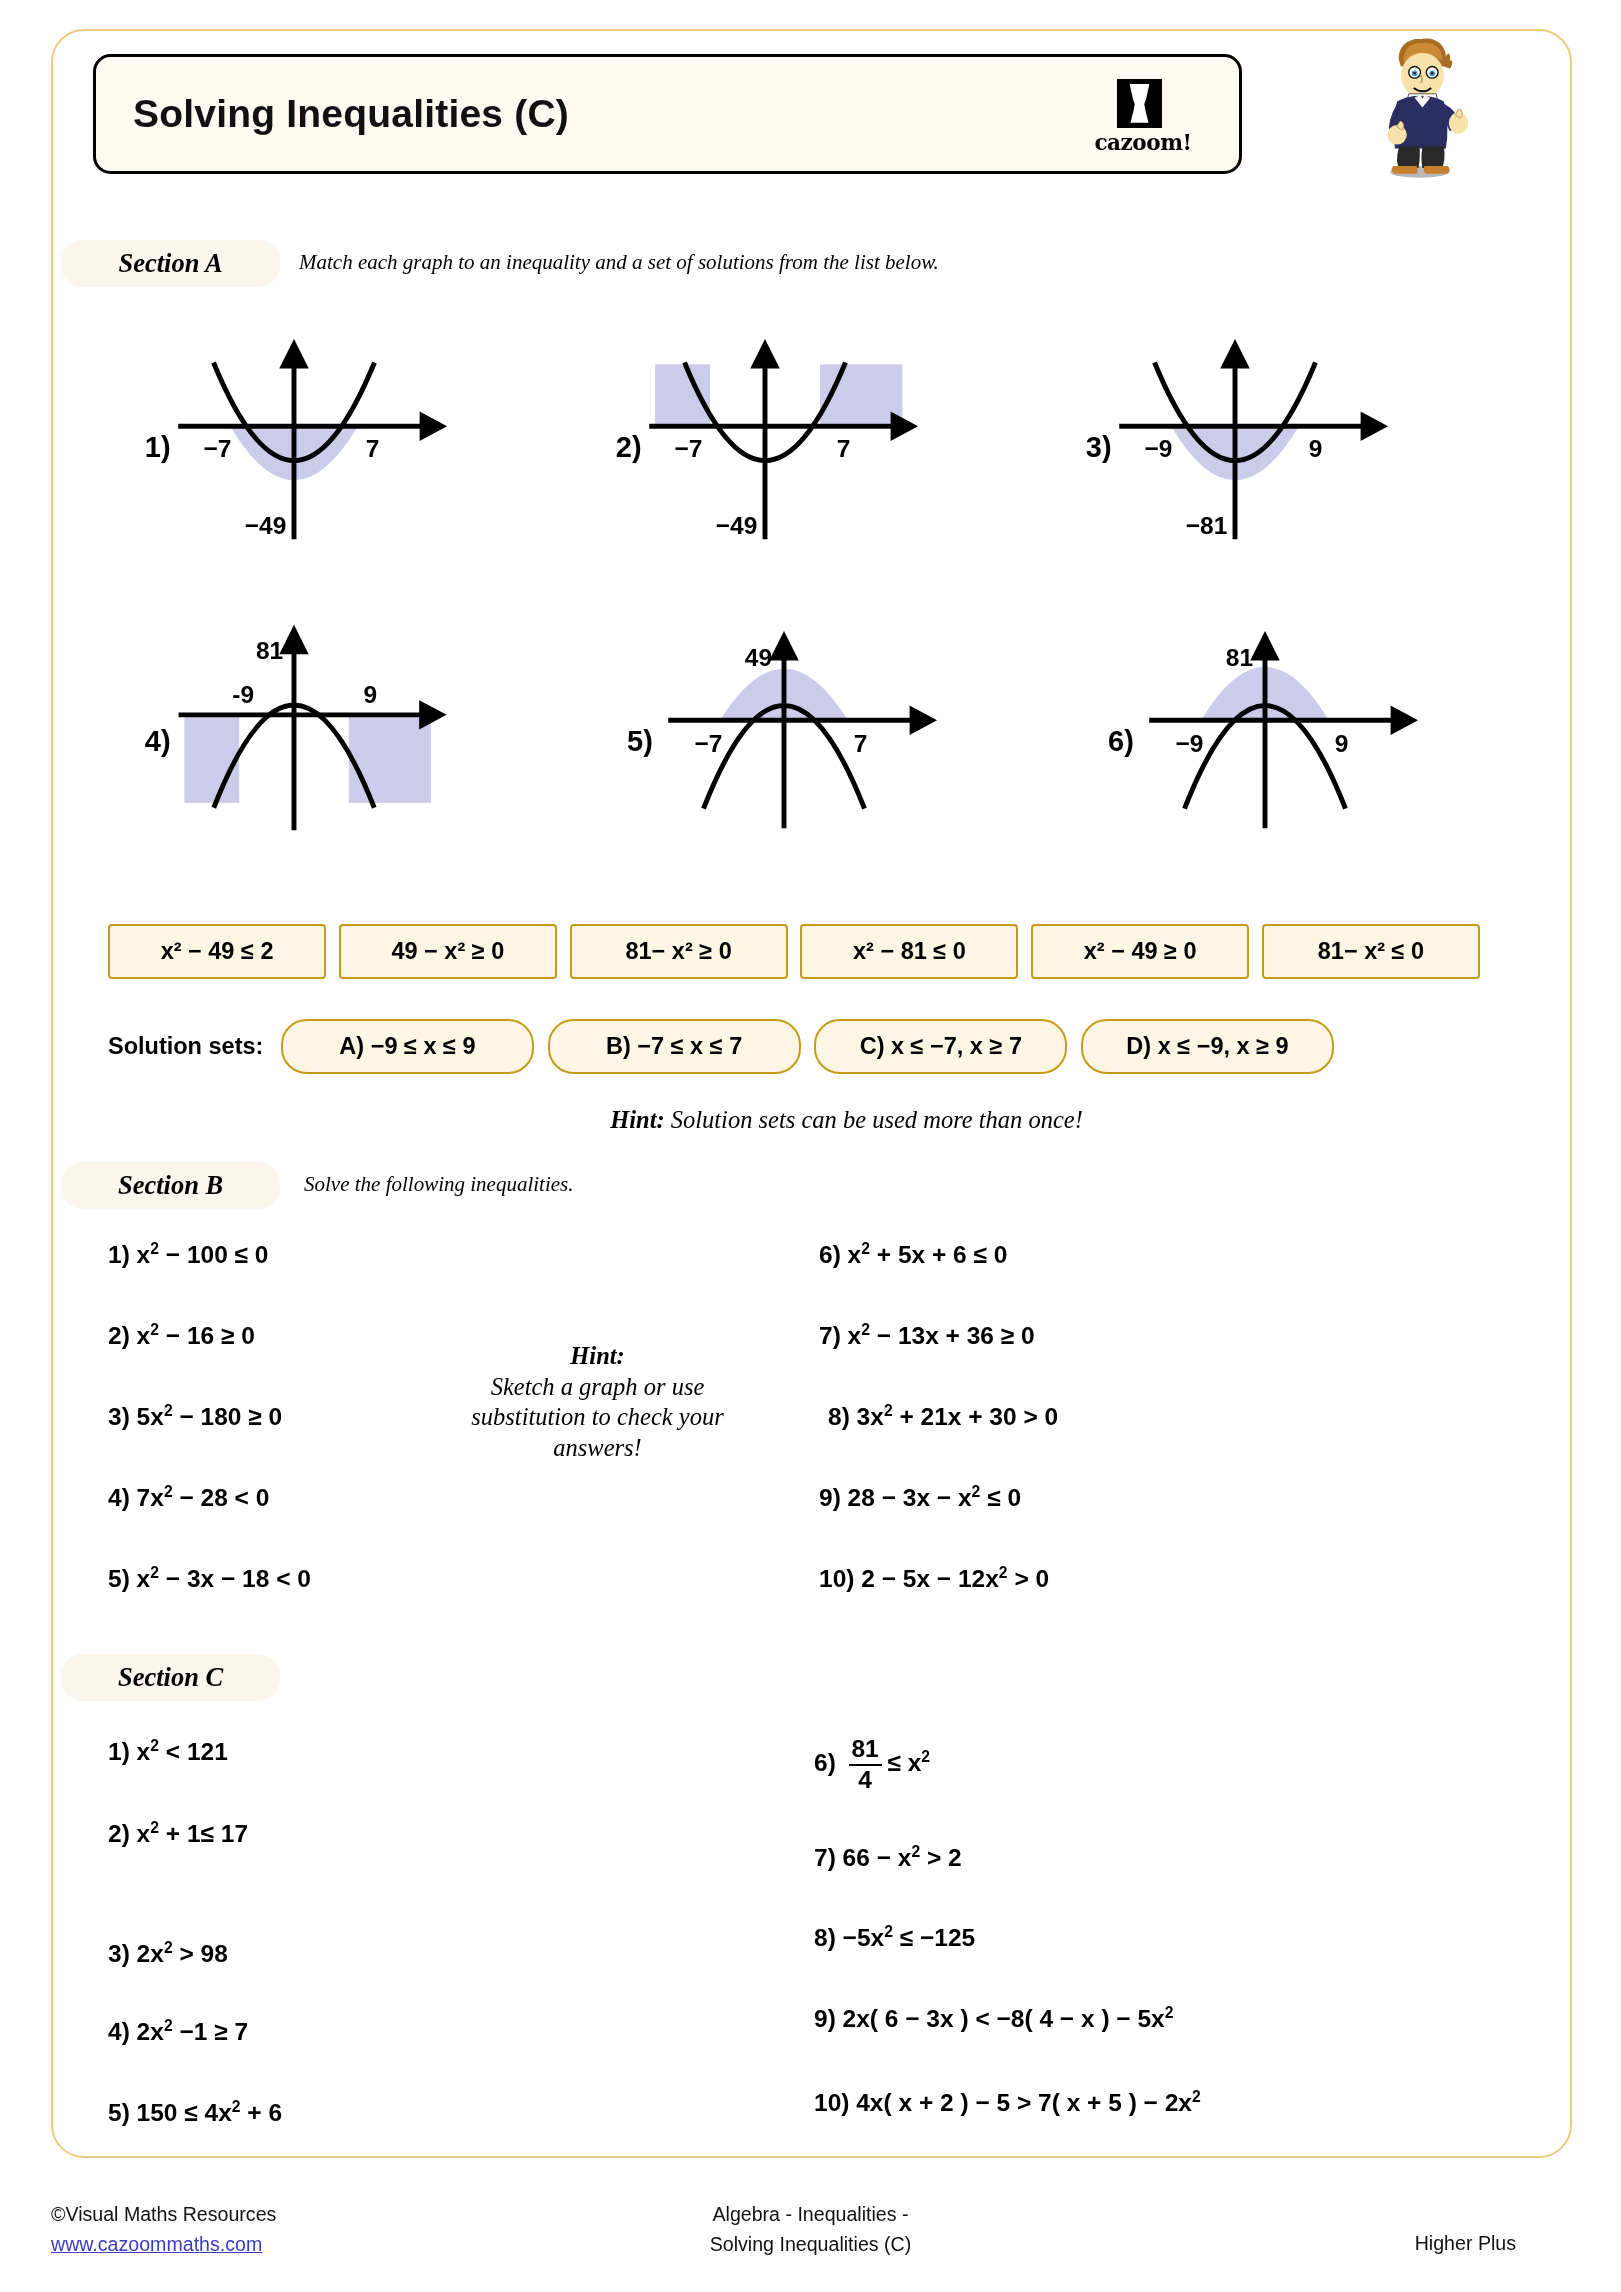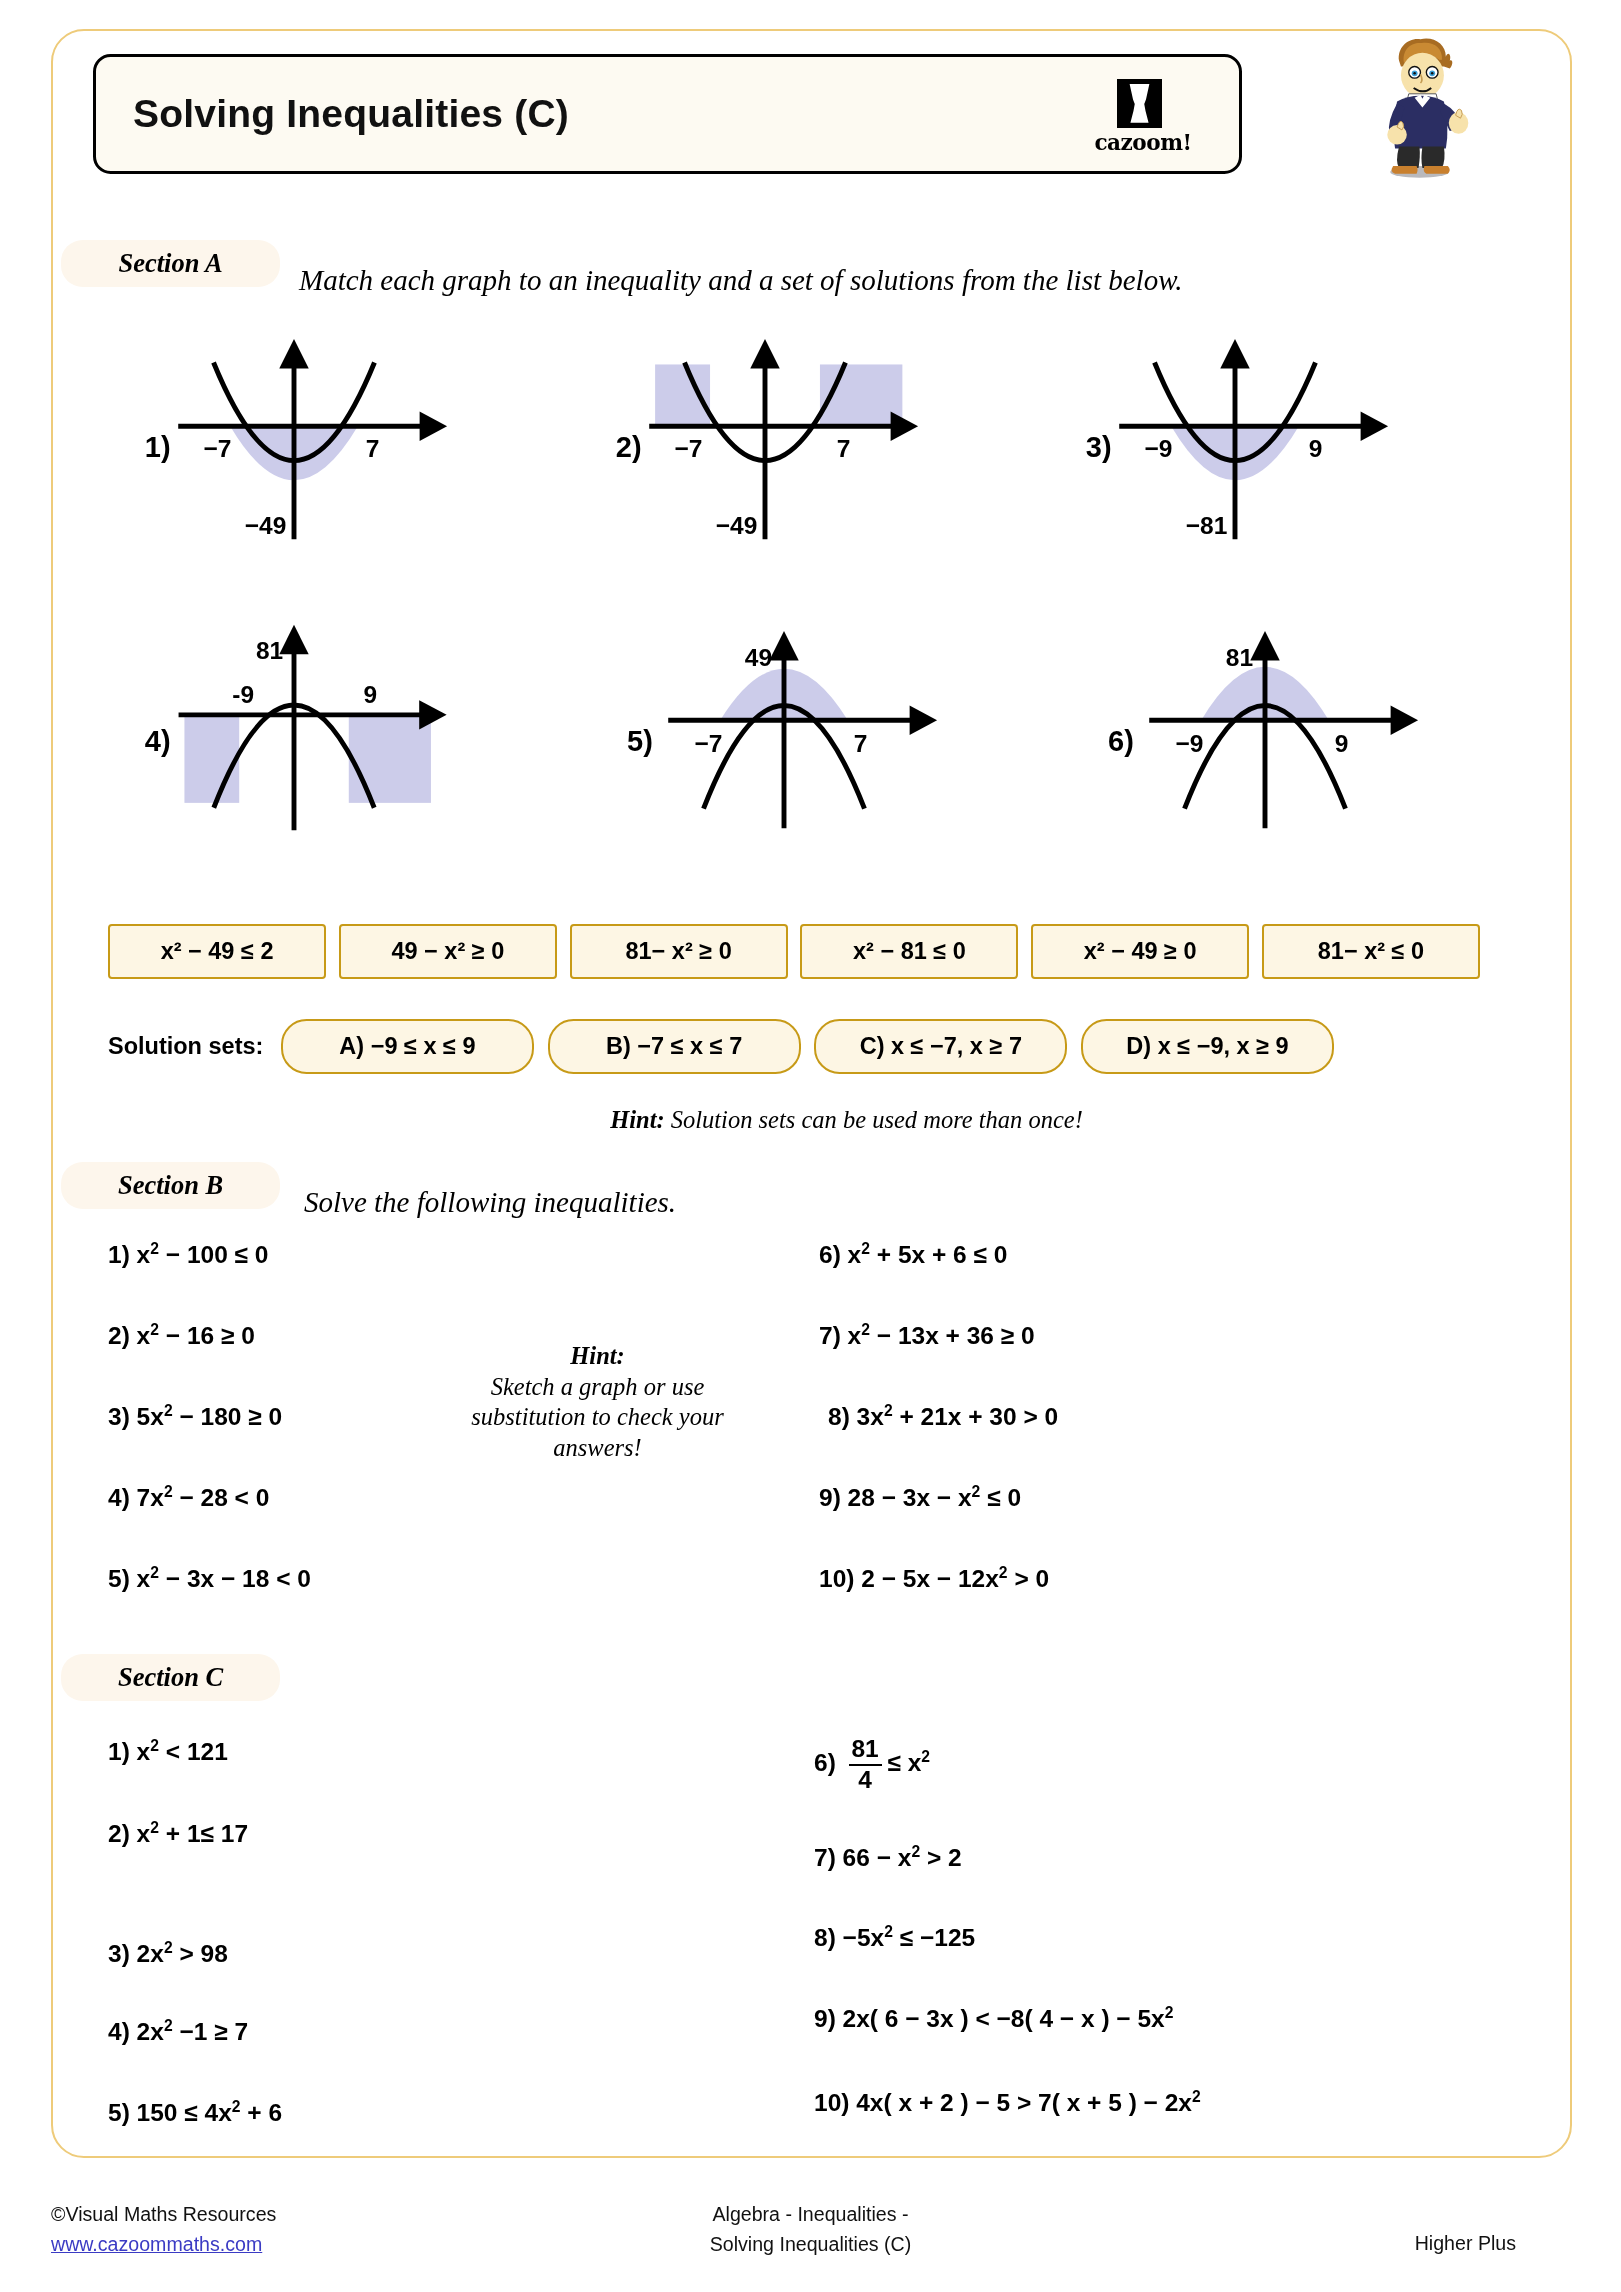--- a/index.html
+++ b/index.html
@@ -70,21 +70,21 @@
     display: flex; align-items: center; justify-content: center;
     padding: 0 21.6px;
     font-family: "Liberation Serif", serif;
     font-weight: bold; font-style: italic;
     font-size: 26.5px; color: #000;
   }
   .section-instruction {
     position: absolute;
     font-family: "Liberation Serif", serif;
     font-style: italic;
-    font-size: 29px; color: #000; margin-top: 14px;
+    font-size: 21px; color: #000;
   }
 
   
   .graph-cell { position: absolute; }
   .graph-num {
     position: absolute;
     font-size: 29px; font-weight: bold; color: #000;
     font-family: "Liberation Sans", sans-serif;
   }
 

